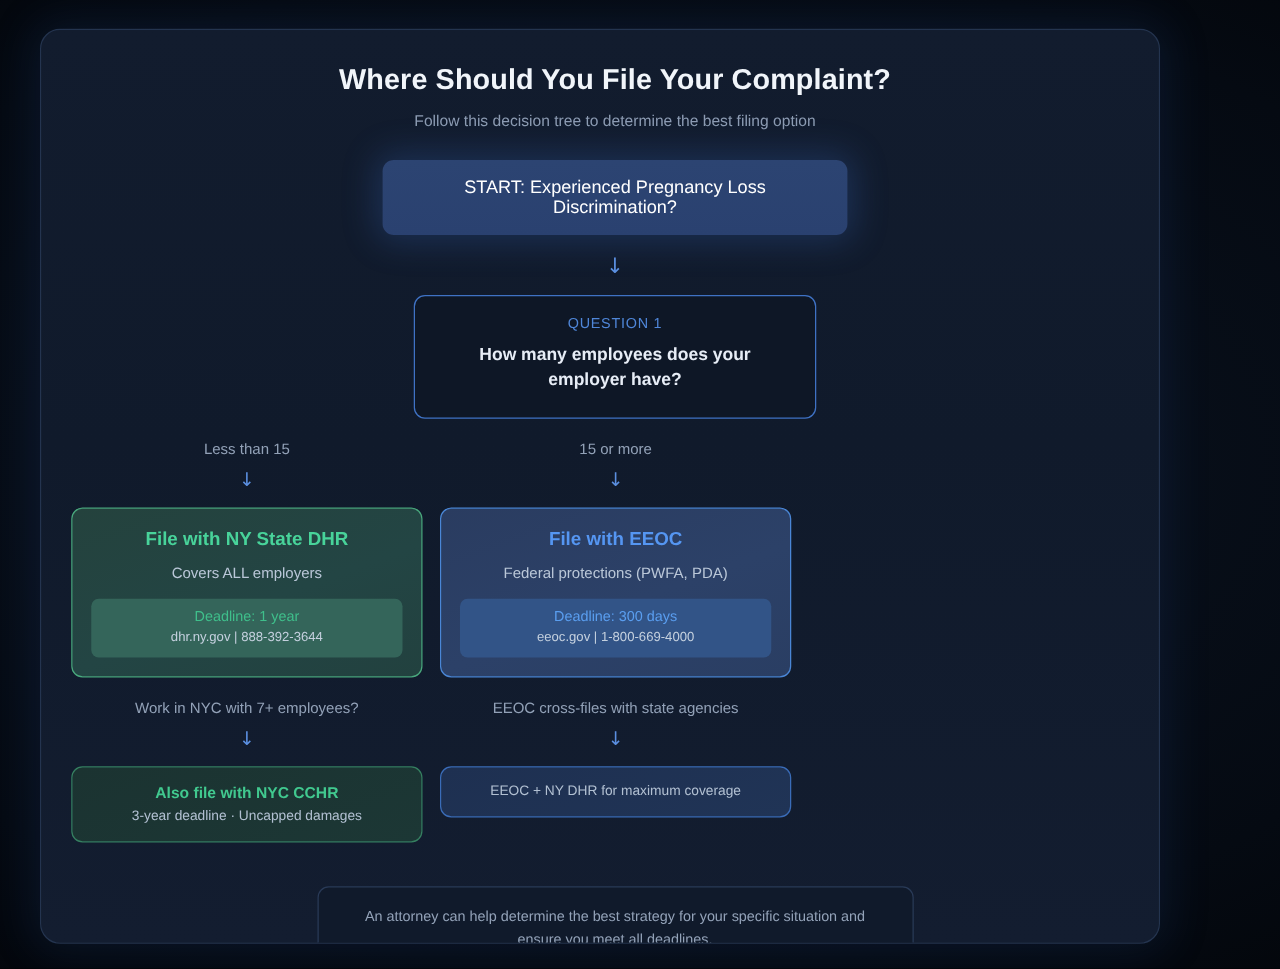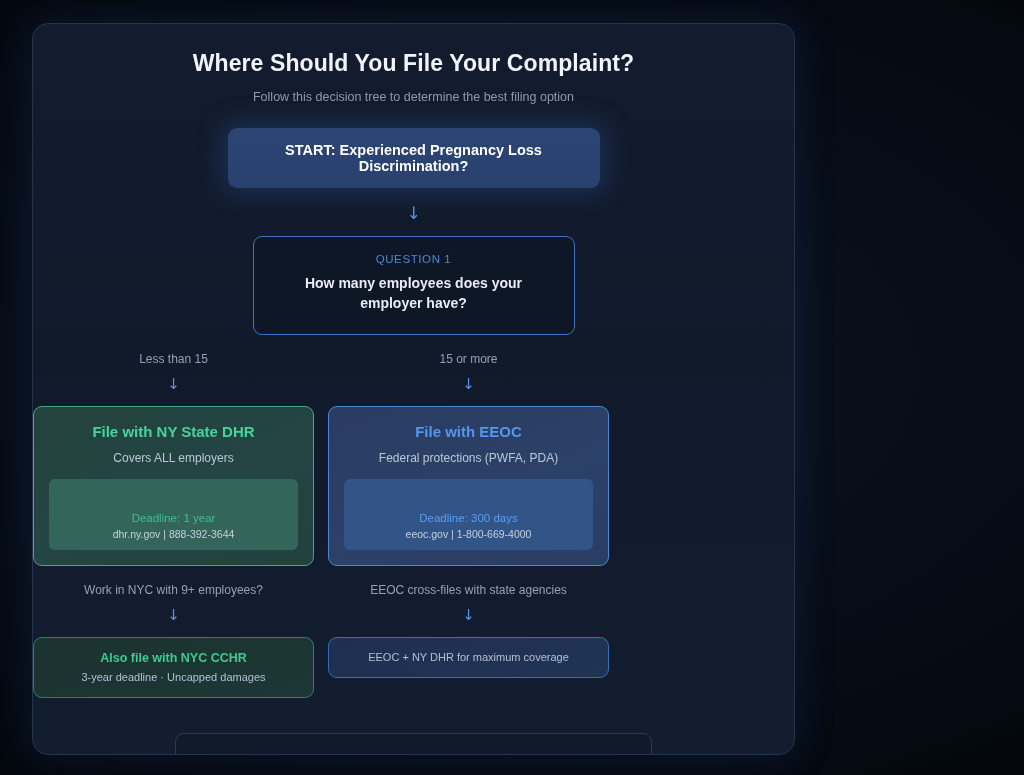--- a/index.html
+++ b/index.html
@@ -23,28 +23,29 @@
     background:
       radial-gradient(120% 90% at 50% 48%, #0b1422 0%, #050a12 58%, #000000 100%);
     box-sizing: border-box;
   }
 
   
   .panel {
     position: absolute;
     left: 32px;
     top: 23px;
-    width: 763px;
+    width: 896px;
     height: 732px;
     border-radius: 16px;
     background: linear-gradient(180deg, #121c2e 0%, #101a2b 45%, #131d30 100%);
     border: 1px solid #24344f;
     box-shadow: 0 0 34px 6px rgba(40, 80, 150, 0.18);
     box-sizing: border-box;
     overflow: hidden;
+    padding-left: 24px;
   }
 
   
   .header {
     text-align: center;
     padding-top: 26px;
   }
   .title {
     margin: 0;
     font-size: 23px;
@@ -65,21 +66,21 @@
     justify-content: center;
     margin-top: 24px;
   }
   .start-node {
     width: 372px;
     padding: 14px 18px;
     border-radius: 9px;
     background: linear-gradient(180deg, #2c4472 0%, #2a4170 100%);
     color: #ffffff;
     font-size: 14.5px;
-    font-weight: bold;
+    font-weight: normal;
     text-align: center;
     box-shadow: 0 0 26px 6px rgba(52, 96, 172, 0.30);
     box-sizing: border-box;
   }
 
   
   .arrow {
     color: #5b8fe0;
     font-size: 17px;
     line-height: 1;
@@ -171,21 +172,20 @@
   }
   .detail-box {
     border-radius: 6px;
     padding: 9px 8px 10px 8px;
   }
   .detail-box-green { background: #34655a; }
   .detail-box-blue  { background: #325487; }
   .detail-deadline {
     font-size: 11.5px;
     margin-bottom: 4px;
-    margin-top: 24px;
   }
   .detail-deadline-green { color: #3fbf8b; }
   .detail-deadline-blue  { color: #5a9ef0; }
   .detail-contact {
     font-size: 10.5px;
     color: #c4d0de;
   }
 
   
   .card-small {
@@ -276,21 +276,21 @@
 
         <div class="card card-green">
           <div class="card-title card-title-green">File with NY State DHR</div>
           <div class="card-sub">Covers ALL employers</div>
           <div class="detail-box detail-box-green">
             <div class="detail-deadline detail-deadline-green">Deadline: 1 year</div>
             <div class="detail-contact">dhr.ny.gov | 888-392-3644</div>
           </div>
         </div>
 
-        <div class="branch-label">Work in NYC with 9+ employees?</div>
+        <div class="branch-label">Work in NYC with 7+ employees?</div>
         <div class="arrow arrow-small branch-arrow">↓</div>
 
         <div class="card-small card-small-green">
           <div class="card-small-title card-small-title-green">Also file with NYC CCHR</div>
           <div class="card-small-sub">3-year deadline · Uncapped damages</div>
         </div>
       </div>
 
       <div class="branch">
         <div class="branch-label">15 or more</div>

